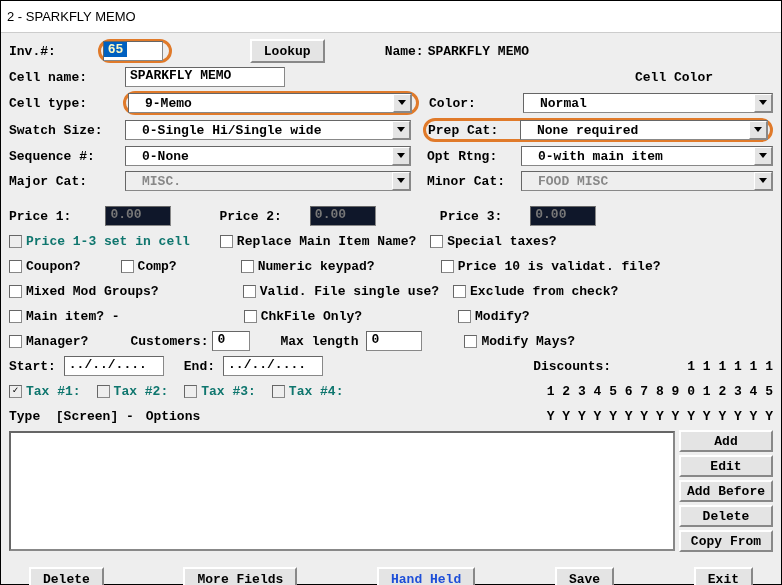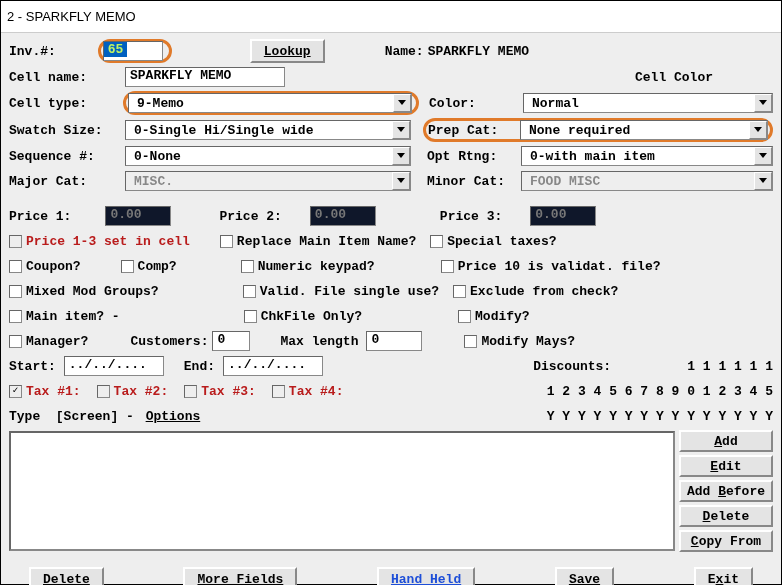--- a/index.html
+++ b/index.html
@@ -1,38 +1,38 @@
 <!DOCTYPE html>
 <html><head>
 <meta charset="utf-8">
 <style>
 html,body{margin:0;padding:0;font-family:"Courier New",monospace;font-weight:bold;font-size:13px;background:#eee;color:#000}
 .window{width:782px;height:585px;box-sizing:border-box;border:1px solid #000;background:#eee;position:relative}
 .titlebar{background:#fff;padding:8px 6px;border-bottom:1px solid #ccc;font-family:Arial,sans-serif;font-weight:normal;font-size:13px}
 .body{padding:6px 8px}
 .row{display:flex;align-items:center;margin-bottom:3px;min-height:22px}
 .lbl{white-space:pre;padding-right:4px}
-.bluesel{background:#0060c0;color:#bef264;padding:0 4px}
+.bluesel{background:#0060c0;color:#fef9c3;padding:0 4px}
 .input{background:#fff;border:1px solid #888;border-top-color:#666;border-left-color:#666;height:20px;box-sizing:border-box;padding:0 4px;font-family:inherit;font-size:13px;font-weight:bold}
 .ro{background:#0f172a;color:#777}
 .select{display:flex;align-items:center;background:#fff;border:1px solid #888;border-top-color:#666;border-left-color:#666;height:20px;box-sizing:border-box}
-.select span{flex:1;padding:0 8px;white-space:nowrap;overflow:hidden}
+.select span{flex:1;padding:0 16px;white-space:nowrap;overflow:hidden}
 .select .arrow{width:18px;height:18px;margin:0;display:flex;align-items:center;justify-content:center;background:#e4e4e4;border:1px solid #888;border-top-color:#fff;border-left-color:#fff;box-sizing:border-box}
 .select .arrow svg{display:block}
 .btn{background:#e4e4e4;border:2px solid #888;border-top-color:#fff;border-left-color:#fff;height:24px;padding:0 12px;font-family:inherit;font-weight:bold;font-size:13px;display:flex;align-items:center;justify-content:center}
 .btn.sm{height:22px;padding:0 6px;min-width:90px}
 .chk{display:flex;align-items:center;gap:4px}
 .chk .box{width:13px;height:13px;border:1px solid #888;border-top-color:#666;border-left-color:#666;background:#fff;box-sizing:border-box;display:flex;align-items:center;justify-content:center;font-size:10px;line-height:1}
 .chk.dis .box{background:#eee}
-.chk.dis .lt{color:#b91c1c}
+.chk.dis .lt{color:#0f766e}
 .ring{border:3px solid #e07a2a;border-radius:12px;padding:0 2px;height:24px;display:flex;align-items:center;box-sizing:border-box}
 .list{background:#fff;border:2px solid #888;border-top-color:#666;border-left-color:#666;height:116px;flex:1;margin-right:4px}
 .rcol{display:flex;flex-direction:column;gap:3px}
 .bottom{display:flex;gap:16px;justify-content:space-between;padding:12px 20px 0 20px}
-.u{text-decoration:underline}
+.u{}
 .monotbl{font-family:"Courier New",monospace;white-space:pre}
 .gray{color:#1d4ed8}
 </style>
 </head>
 <body>
 
 <div class="window">
 <div class="titlebar">2 - SPARKFLY MEMO</div>
 <div class="body">
 

